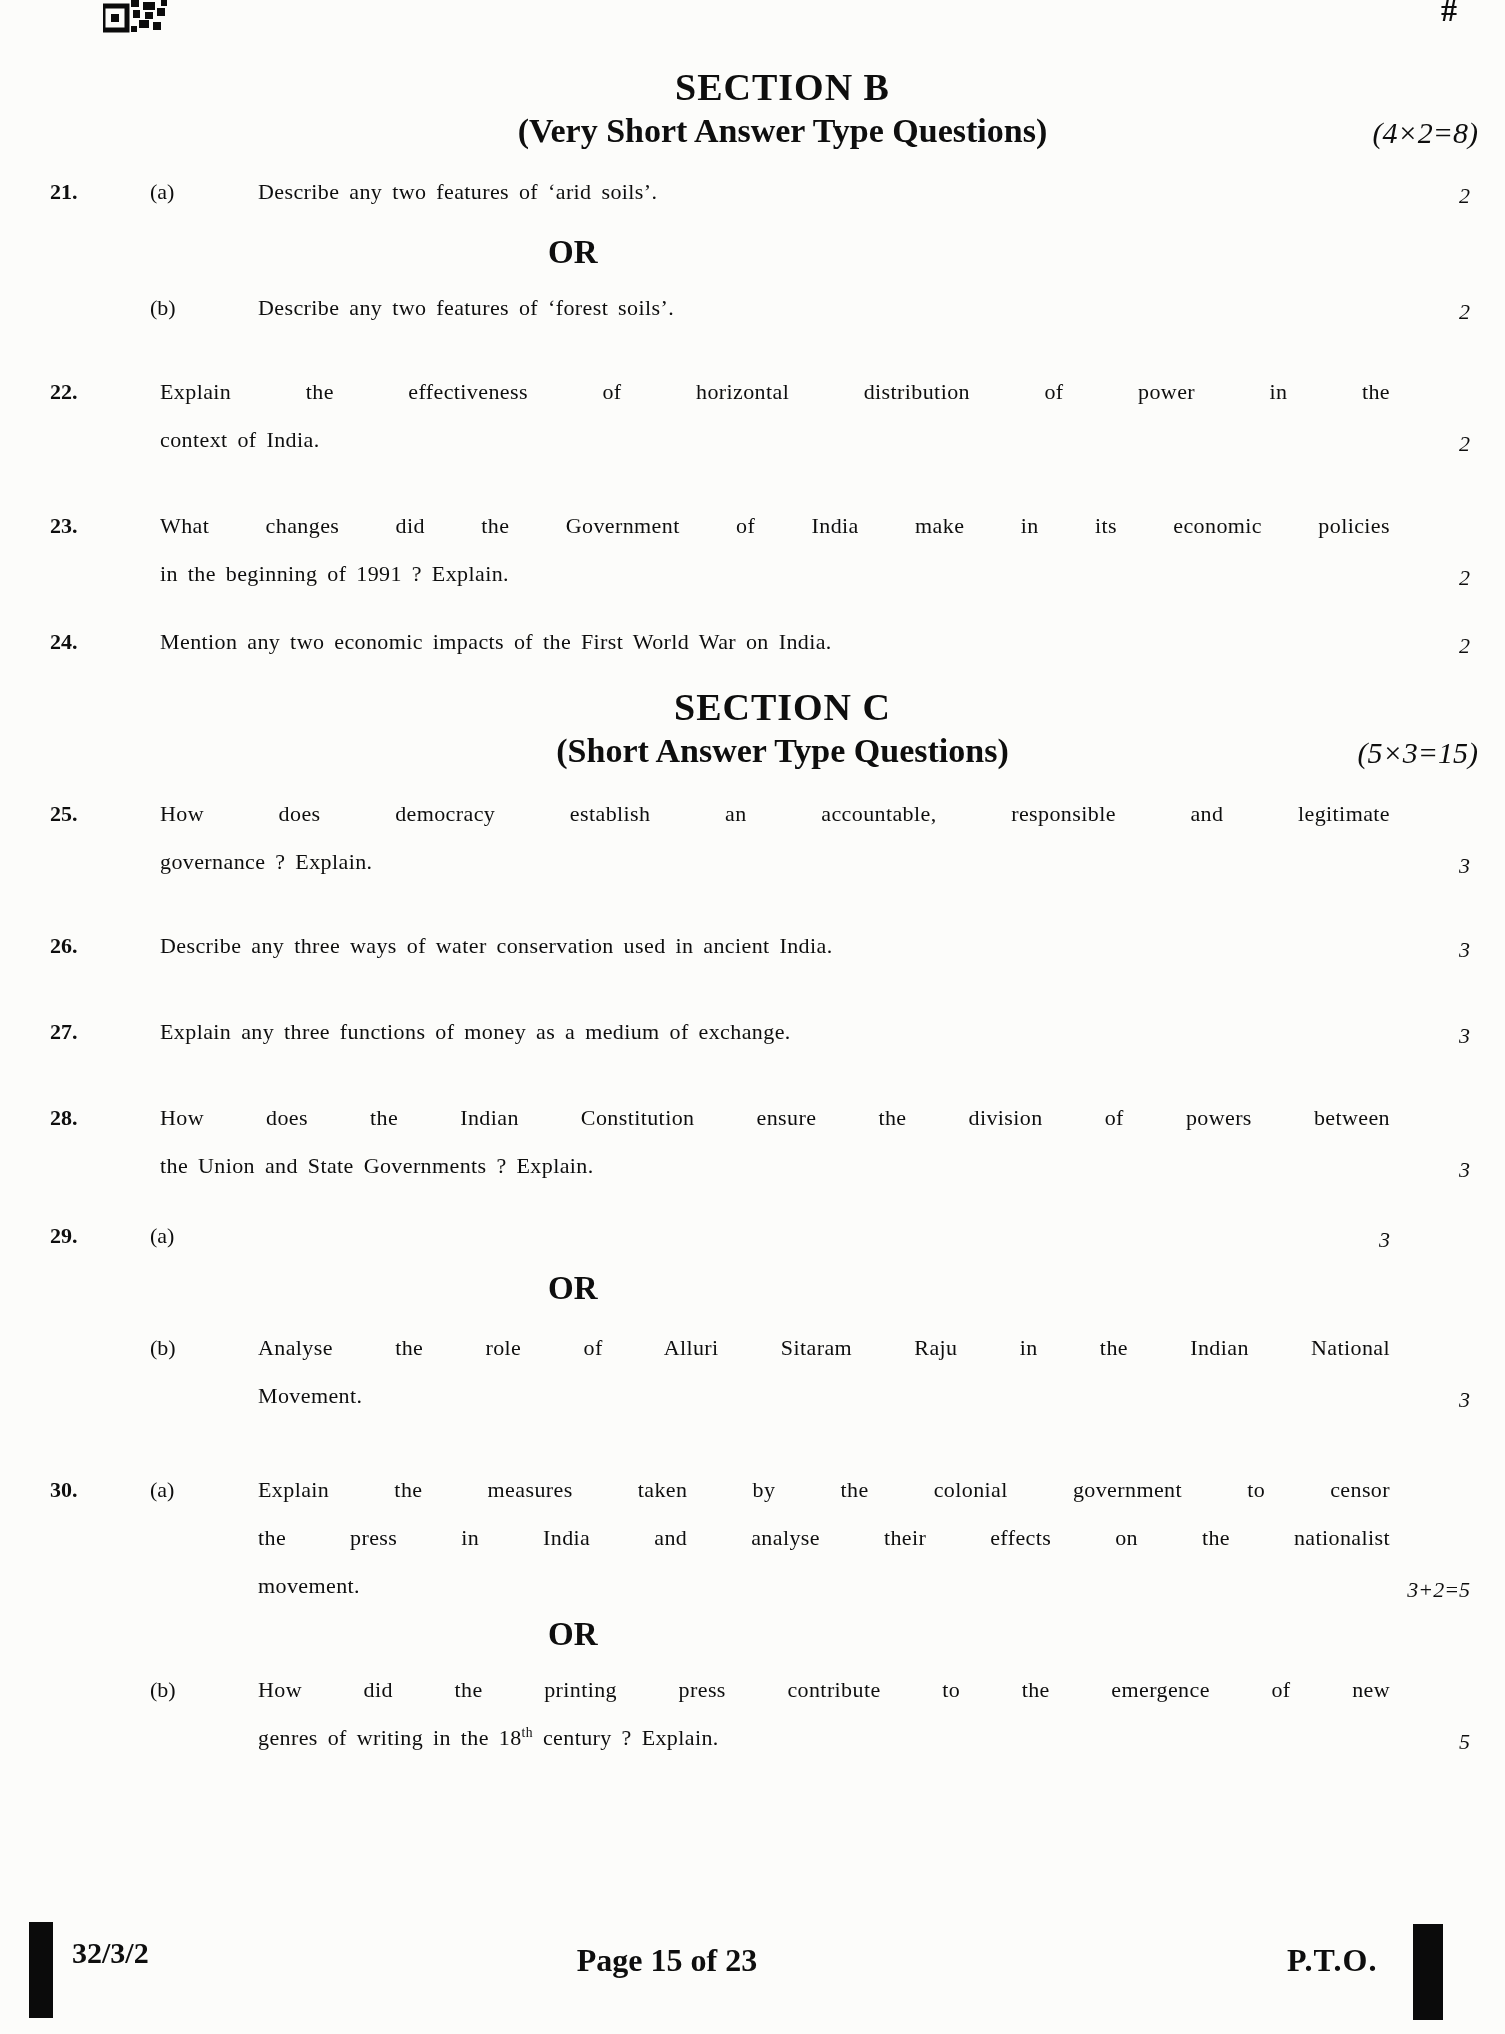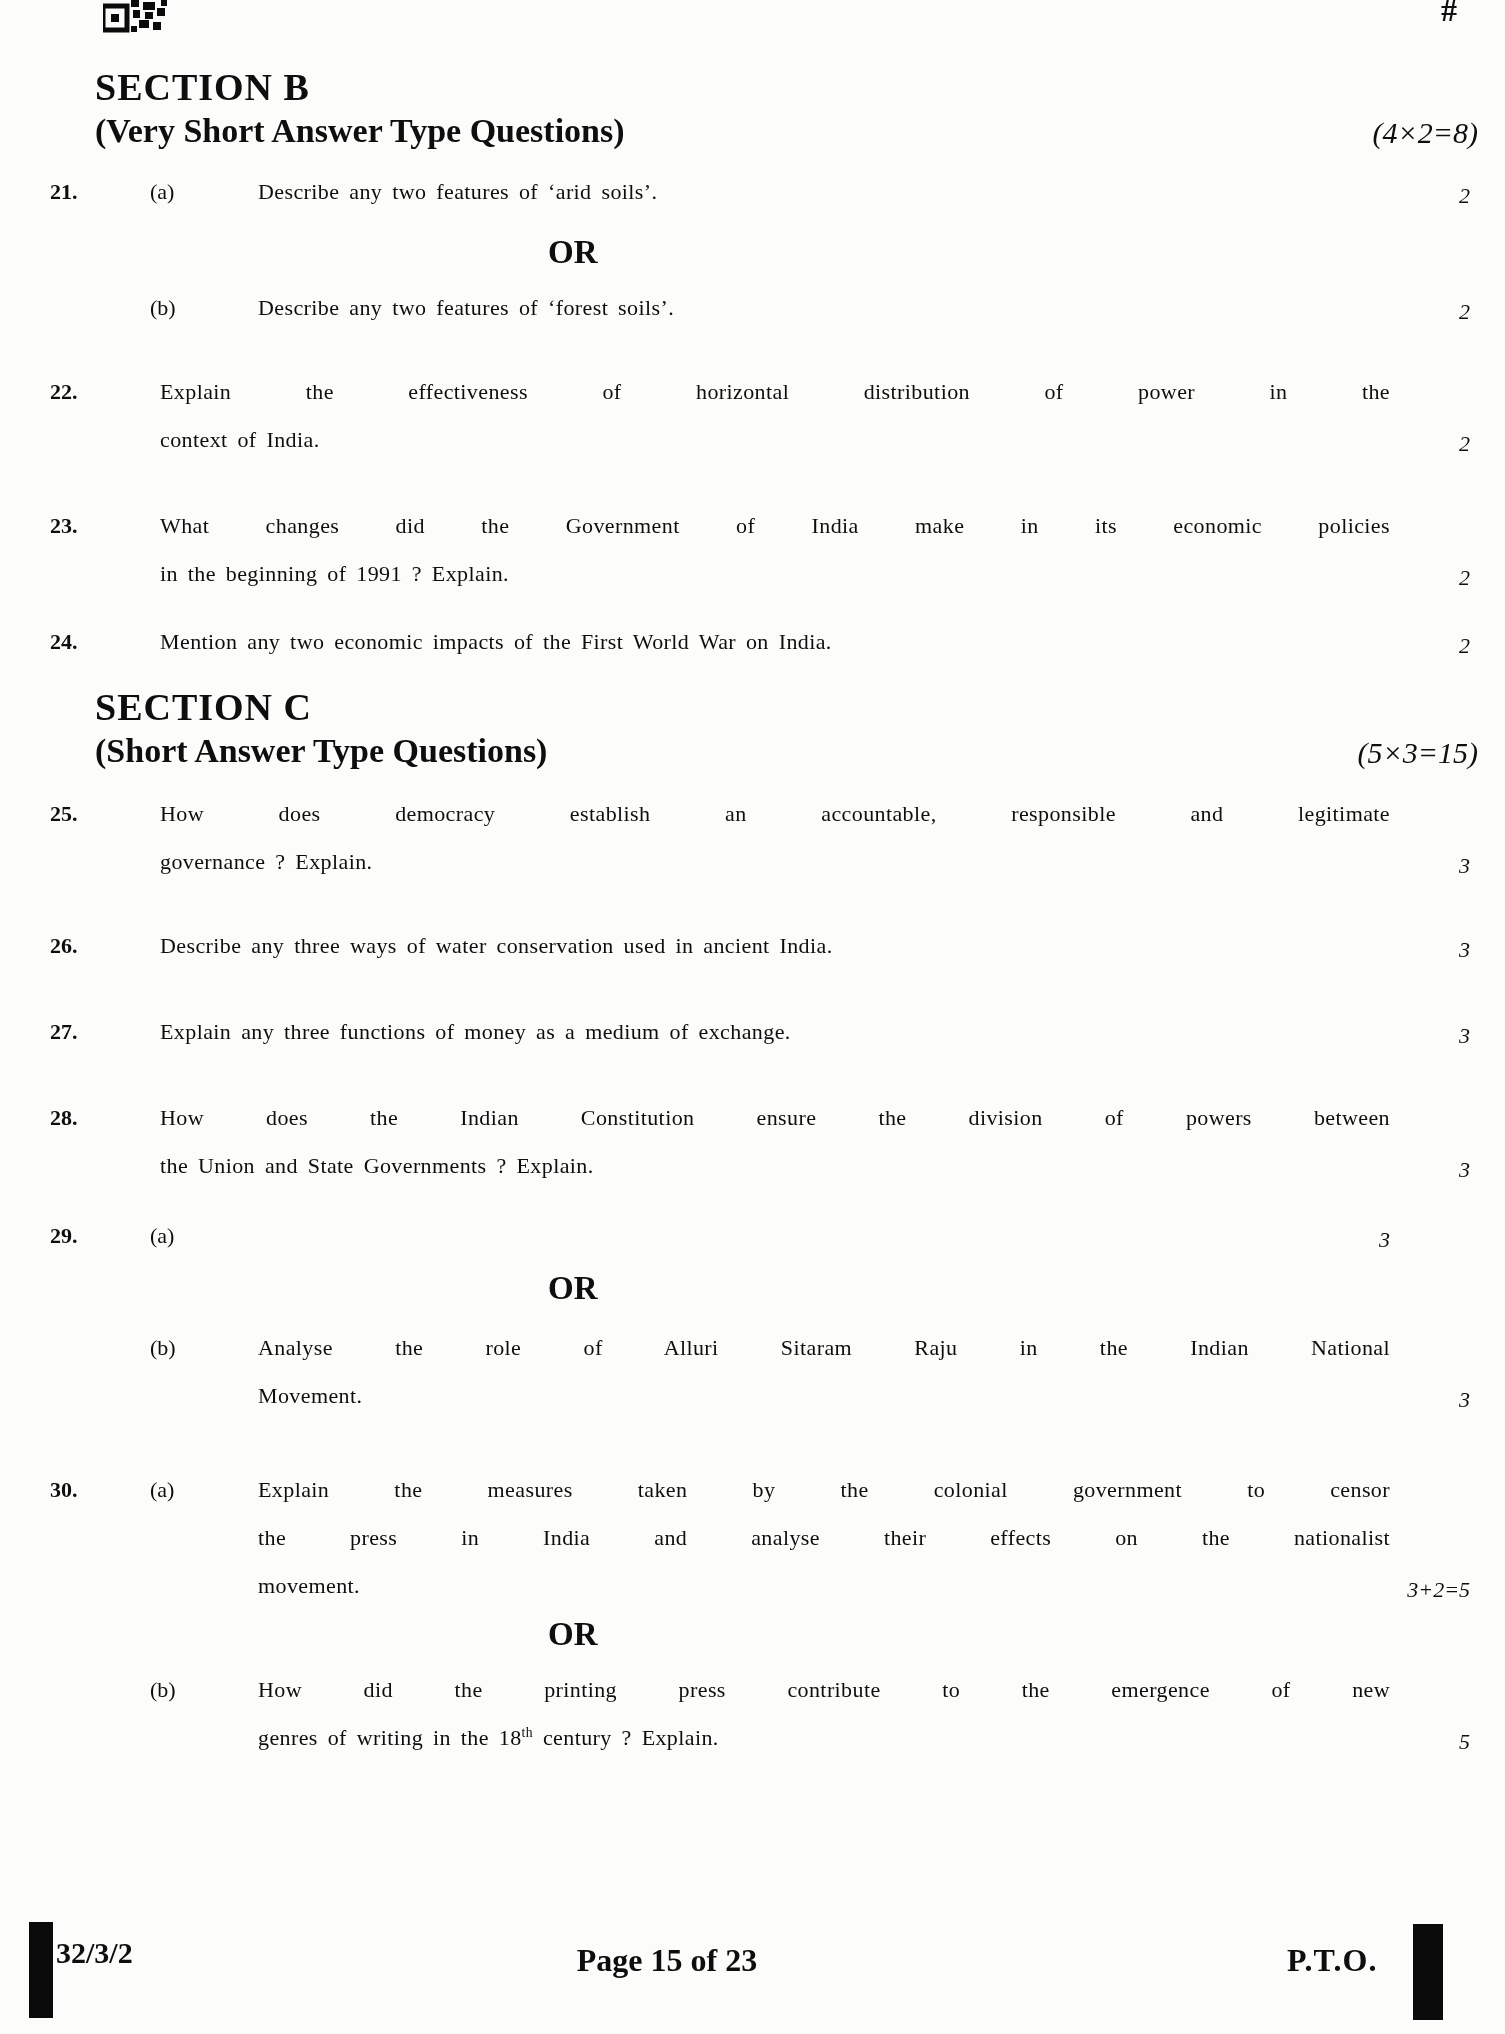--- a/index.html
+++ b/index.html
@@ -14,21 +14,21 @@
   }
   
   .hash {
     position:absolute; left:1441px; top:-8px;
     font-size:32px; font-weight:700;
   }
   .qr { position:absolute; left:103px; top:0; }
   
   .content { position:absolute; left:0; top:0; width:1470px; }
   
-  .shead { padding-left:95px; text-align:left; }
+  .shead { padding-left:95px; text-align:center; }
   .stitle {
     font-weight:700; font-size:38px; line-height:42px; letter-spacing:1px;
   }
   .ssub-row { position:relative; margin-top:2px; }
   .ssub { font-weight:700; font-size:34px; line-height:42px; }
   .sscheme {
     position:absolute; right:-8px; bottom:2px;
     font-weight:400; font-style:italic; font-size:30px; letter-spacing:0;
   }
   
@@ -74,21 +74,21 @@
   .mt-q29a { margin-top:22px; }
   .mt-or2  { margin-top:8px; }
   .mt-q29b { margin-top:16px; }
   .mt-sd   { margin-top:14px; }
   .mt-q30a { margin-top:46px; }
   .mt-or3  { margin-top:4px; }
   .mt-q30b { margin-top:12px; }
   
   .fbar-left  { position:absolute; left:29px;  top:1922px; width:24px; height:96px; background:#0b0b0b; }
   .fbar-right { position:absolute; left:1413px; top:1924px; width:30px; height:96px; background:#0b0b0b; }
-  .fcode { position:absolute; left:56px; top:1936px; font-weight:700; font-size:30px; }
+  .fcode { position:absolute; left:72px; top:1936px; font-weight:700; font-size:30px; }
   .fpage { position:absolute; left:0; top:1942px; width:1334px; text-align:center; font-weight:700; font-size:32px; }
   .fpto  { position:absolute; left:1287px; top:1942px; font-weight:700; font-size:32px; letter-spacing:1px; }
 </style>
 </head>
 <body>
 
 <div class="page">
 
   <svg class="qr" width="64" height="34" viewBox="0 0 64 34" aria-hidden="true">
     <rect x="0" y="6" width="24" height="24" fill="none" stroke="#0b0b0b" stroke-width="5"></rect>

